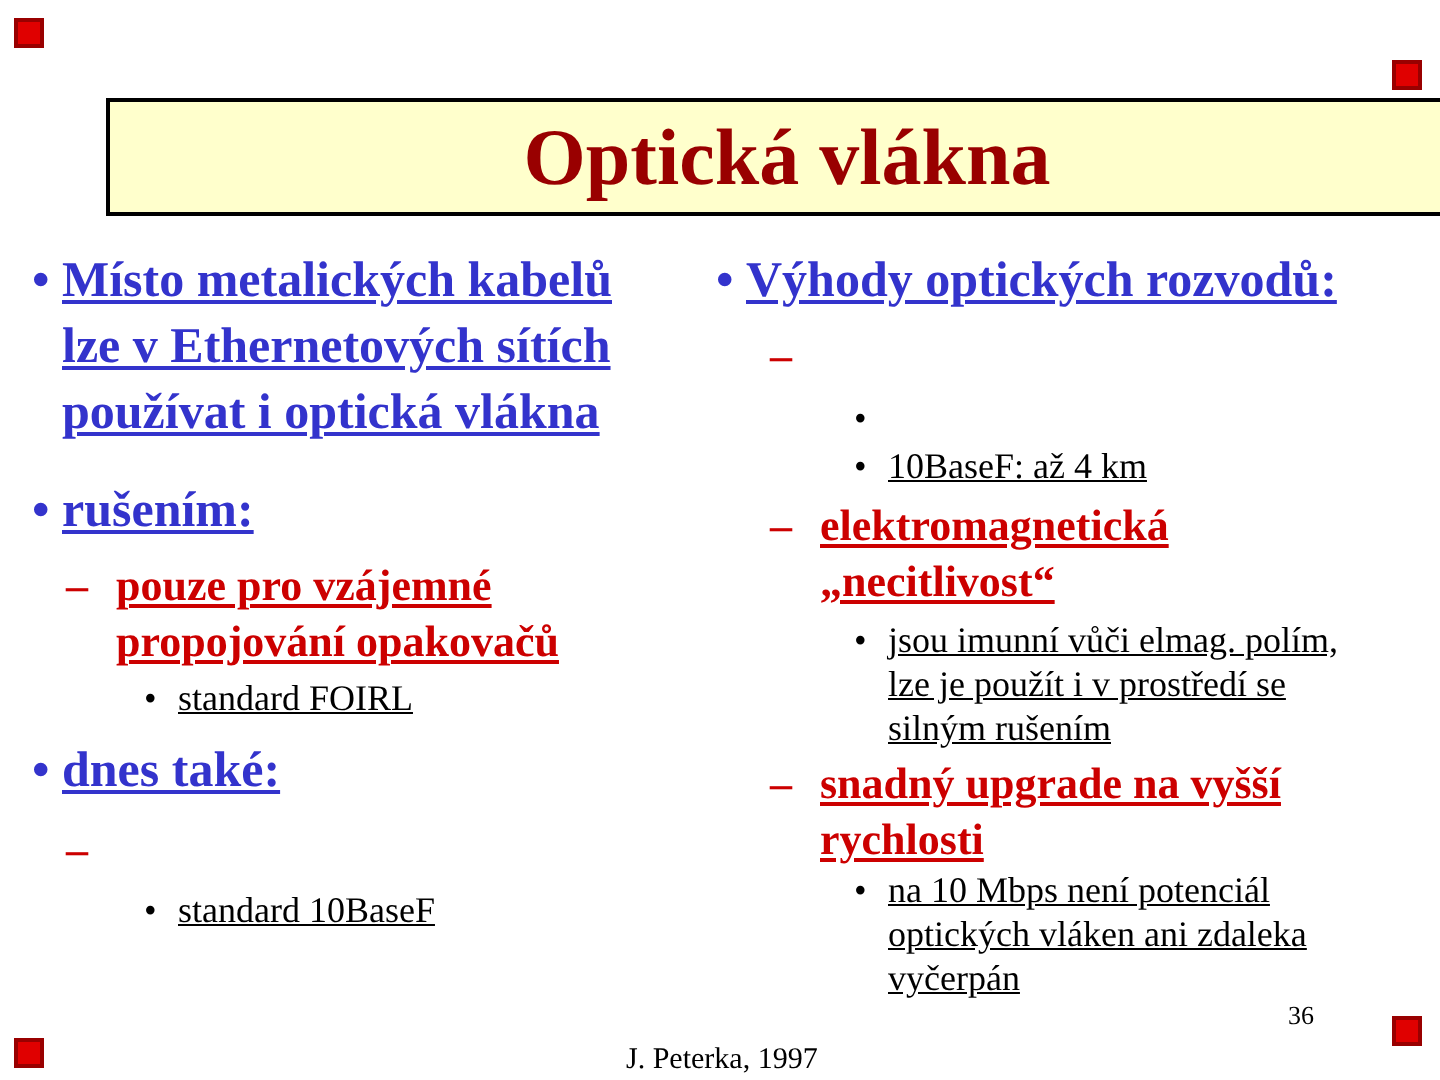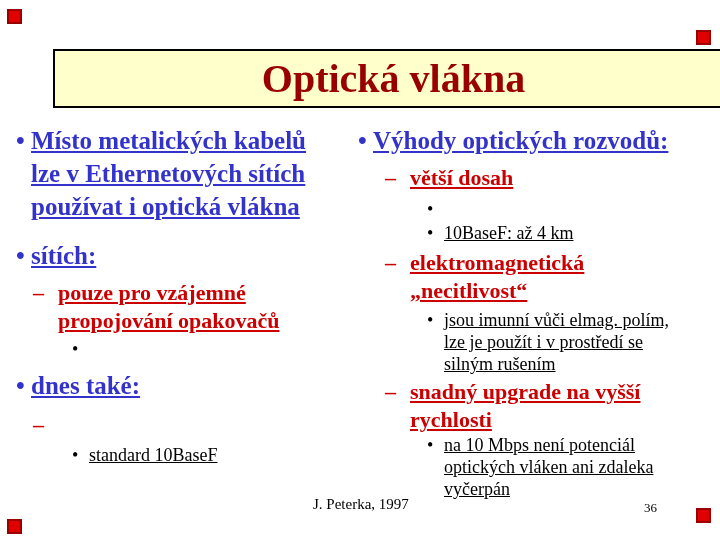--- a/index.html
+++ b/index.html
@@ -46,21 +46,21 @@
   .l2 { padding-left: 25px; font-size: 22px; line-height: 28px; font-weight: bold; color: #cc0000; }
   .l2 .marker { width: 25px; }
   .col-right .l2 { padding-left: 35px; }
 
   
   .l3 { padding-left: 64px; font-size: 18px; line-height: 22px; font-weight: normal; color: #000000; }
   .l3 .marker { width: 17px; }
   .col-right .l3 { padding-left: 77px; }
 
   
-  .footer-author { position: absolute; left: 313px; top: 496px; font-size: 15px; color: #000000; }
+  .footer-author { position: absolute; left: 313px; top: 522px; font-size: 15px; color: #000000; }
   .page-number   { position: absolute; left: 644px; top: 500px; font-size: 13px; color: #000000; }
 
   
   .corner-marker {
     position: absolute;
     width: 15px; height: 15px;
     box-sizing: border-box;
     background: #e00000;
     border: 2px solid #990000;
   }
@@ -83,29 +83,30 @@
 
 <div class="col col-left">
   <div class="item l1">
     <span class="marker">•</span>
     <span class="text">Místo metalických kabelů
 lze v Ethernetových sítích
 používat i optická vlákna</span>
   </div>
   <div class="item l1" style="margin-top:16px">
     <span class="marker">•</span>
-    <span class="text">sítích:</span>
+    <span class="text">rušením:</span>
   </div>
   <div class="item l2" style="margin-top:7px">
     <span class="marker">–</span>
     <span class="text">pouze pro vzájemné
 propojování opakovačů</span>
   </div>
   <div class="item l3" style="margin-top:3px">
     <span class="marker">•</span>
+    <span class="text">standard FOIRL</span>
   </div>
   <div class="item l1" style="margin-top:9px">
     <span class="marker">•</span>
     <span class="text">dnes také:</span>
   </div>
   <div class="item l2" style="margin-top:9px">
     <span class="marker">–</span>
   </div>
   <div class="item l3" style="margin-top:5px">
     <span class="marker">•</span>
@@ -113,21 +114,20 @@
   </div>
 </div>
 
 <div class="col col-right">
   <div class="item l1">
     <span class="marker">•</span>
     <span class="text">Výhody optických rozvodů:</span>
   </div>
   <div class="item l2" style="margin-top:7px">
     <span class="marker">–</span>
-    <span class="text">větší dosah</span>
   </div>
   <div class="item l3" style="margin-top:6px">
     <span class="marker">•</span>
   </div>
   <div class="item l3" style="margin-top:2px">
     <span class="marker">•</span>
     <span class="text">10BaseF: až 4 km</span>
   </div>
   <div class="item l2" style="margin-top:5px">
     <span class="marker">–</span>

